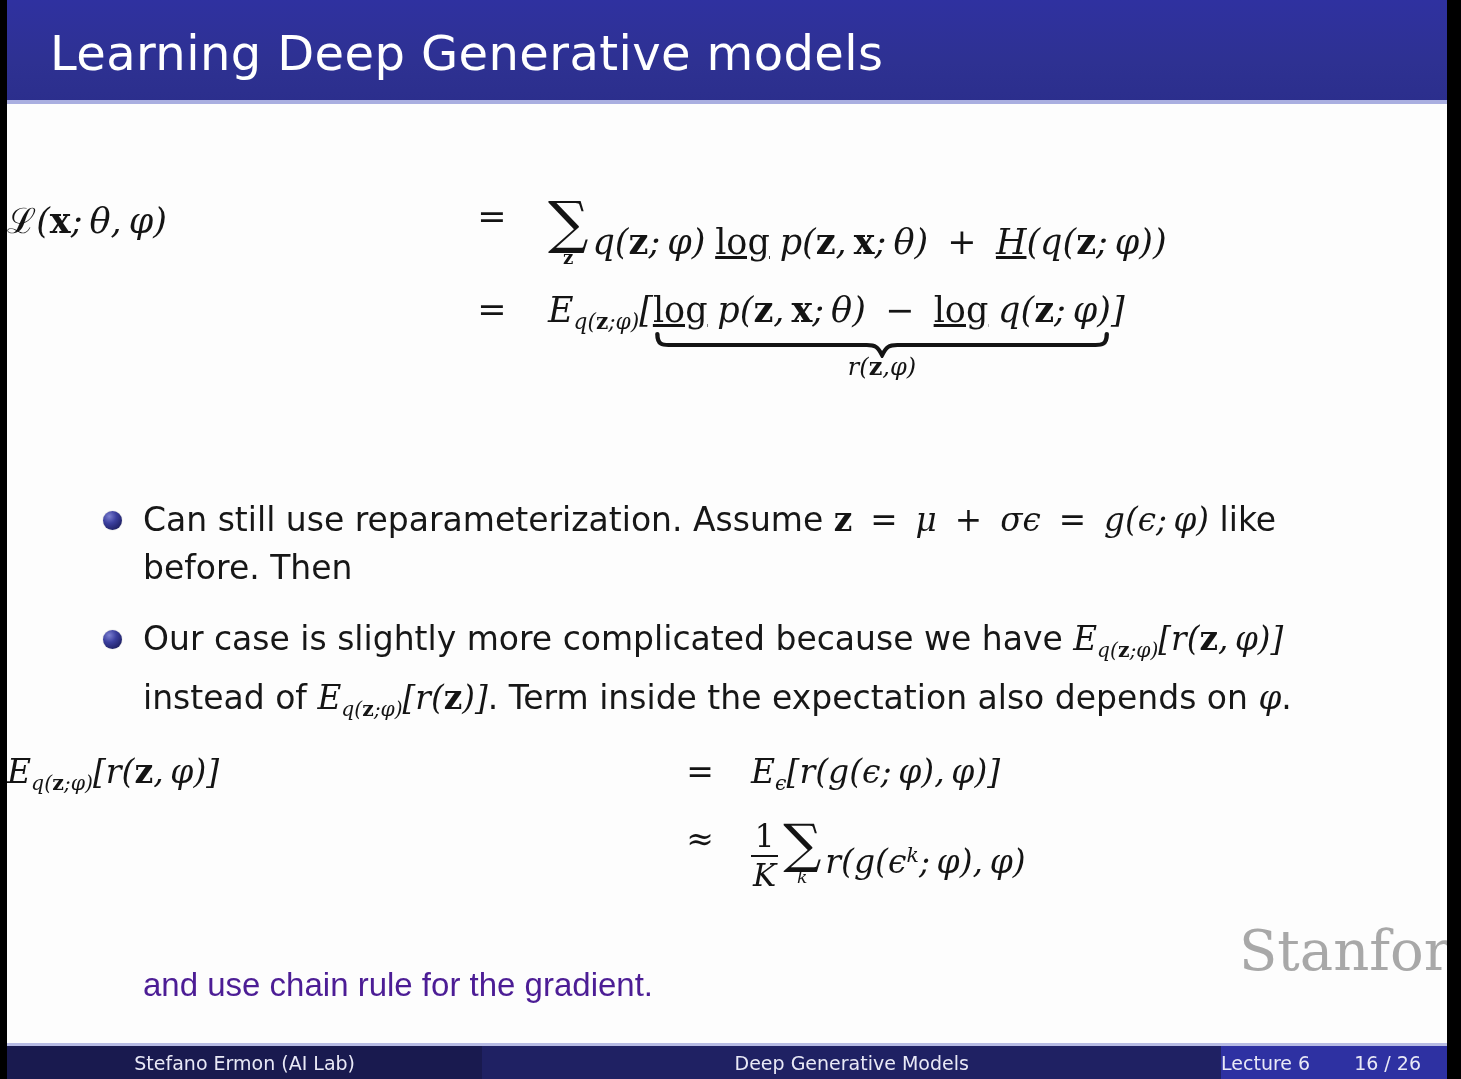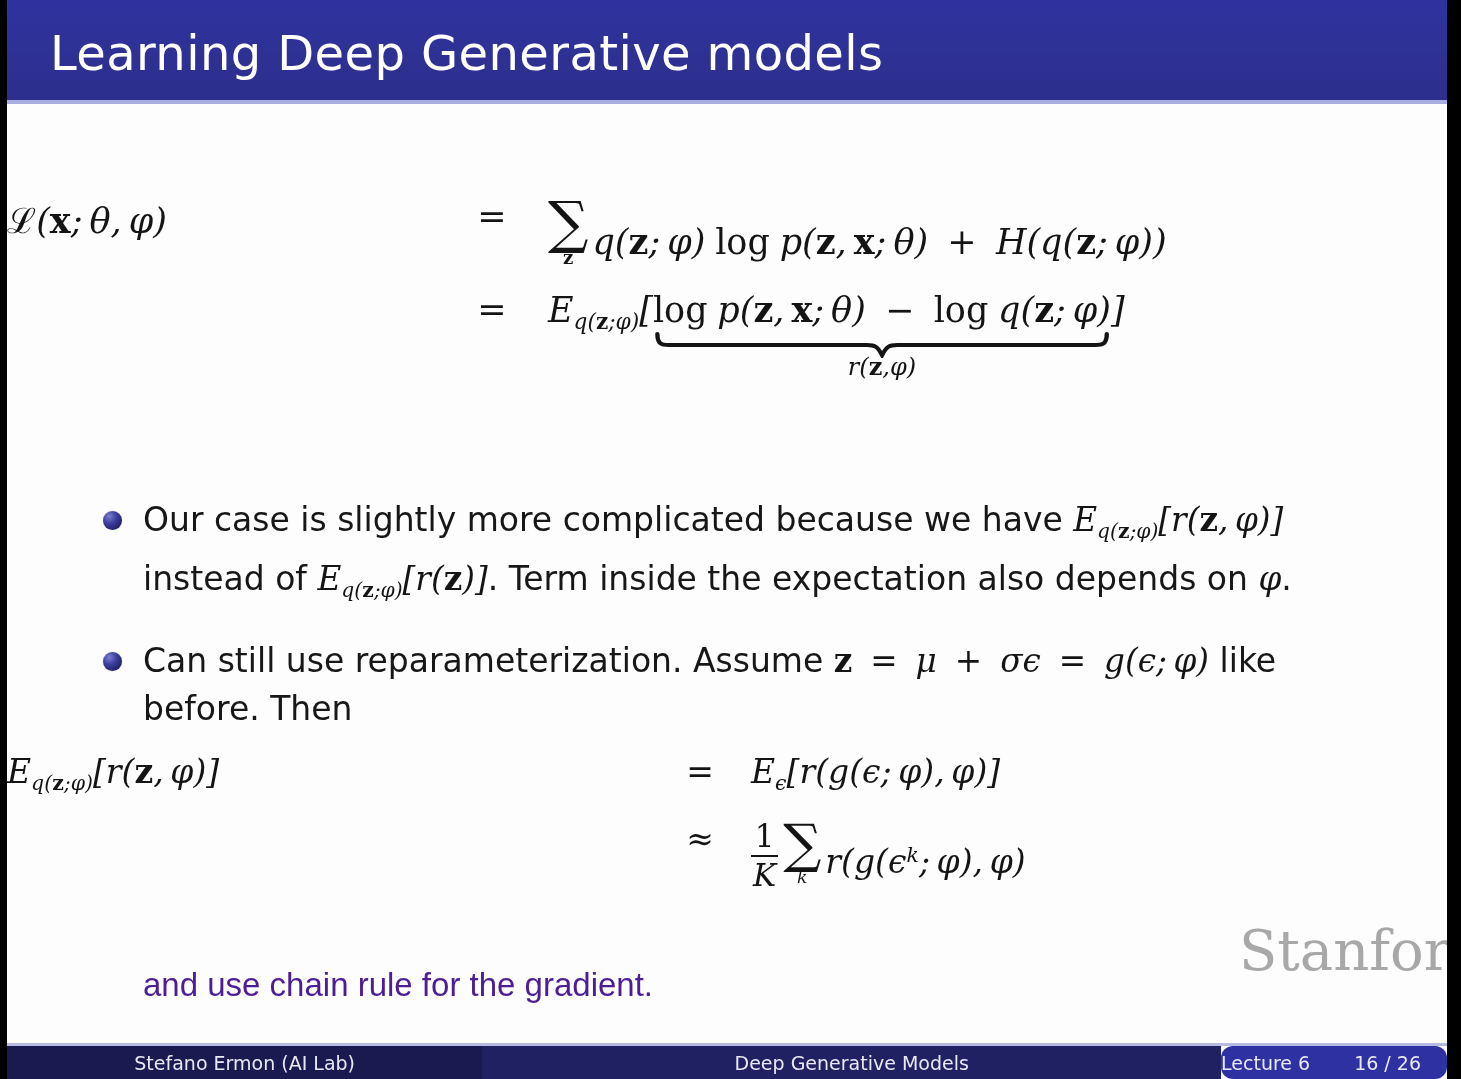--- a/index.html
+++ b/index.html
@@ -65,21 +65,21 @@
   }
 
   
   .math {
     font-family: "DejaVu Serif", serif;
     color: #141414;
     font-style: italic;
   }
   .up { font-style: normal; }
   .bf { font-weight: 700; font-style: normal; }
-  .op { font-style: normal; }        
+  .op { font-style: normal; text-decoration: underline; }        
   .sub {
     font-size: 0.62em;
     vertical-align: -0.33em;
     font-style: italic;
   }
   .sup {
     font-size: 0.62em;
     vertical-align: 0.52em;
     font-style: italic;
   }
@@ -267,21 +267,20 @@
   #footer .seg-title {
     width: 746px;
     background: #1f2163;
   }
   #footer .seg-meta {
     flex: 1;
     background: #2e31a2;
     justify-content: flex-end;
     padding-right: 26px;
     gap: 44px;
-    border-radius: 12px;
   }
   #footer .topline {
     position: absolute;
     left: 0; top: -3px;
     width: 100%; height: 3px;
     background: #b7bbe4;
   }
 
   
   #rightbar {
@@ -340,27 +339,27 @@
             </span><span class="ubrace-label math">r(<span class="bf">z</span>,φ)</span>
           </span><span>]</span>
         </div>
       </div>
     </div>
 
     <div id="bullets">
 
       <div class="bullet-item">
         <span class="bullet-dot"></span>
+        <span>Can still use reparameterization. Assume </span><span class="math"><span class="bf">z</span><span class="spw"></span>=<span class="spw"></span>μ<span class="spw"></span>+<span class="spw"></span>σϵ<span class="spw"></span>=<span class="spw"></span>g(ϵ; φ)</span><span> like before. Then</span>
+      </div>
+
+      <div class="bullet-item">
+        <span class="bullet-dot"></span>
         <span>Our case is slightly more complicated because we have </span><span class="math">E<span class="sub">q(<span class="bf" style="font-size:1em">z</span>;φ)</span>[r(<span class="bf">z</span>, φ)]</span><br>
         <span>instead of </span><span class="math">E<span class="sub">q(<span class="bf" style="font-size:1em">z</span>;φ)</span>[r(<span class="bf">z</span>)]</span><span>. Term inside the expectation also depends on </span><span class="math">φ</span><span>.</span>
-      </div>
-
-      <div class="bullet-item">
-        <span class="bullet-dot"></span>
-        <span>Can still use reparameterization. Assume </span><span class="math"><span class="bf">z</span><span class="spw"></span>=<span class="spw"></span>μ<span class="spw"></span>+<span class="spw"></span>σϵ<span class="spw"></span>=<span class="spw"></span>g(ϵ; φ)</span><span> like before. Then</span>
       </div>
 
     </div>
 
     <div id="eq2">
 
       <div class="eqrow">
         <div class="eq-lhs math">
           E<span class="sub">q(<span class="bf" style="font-size:1em">z</span>;φ)</span>[r(<span class="bf">z</span>, φ)]
         </div>

